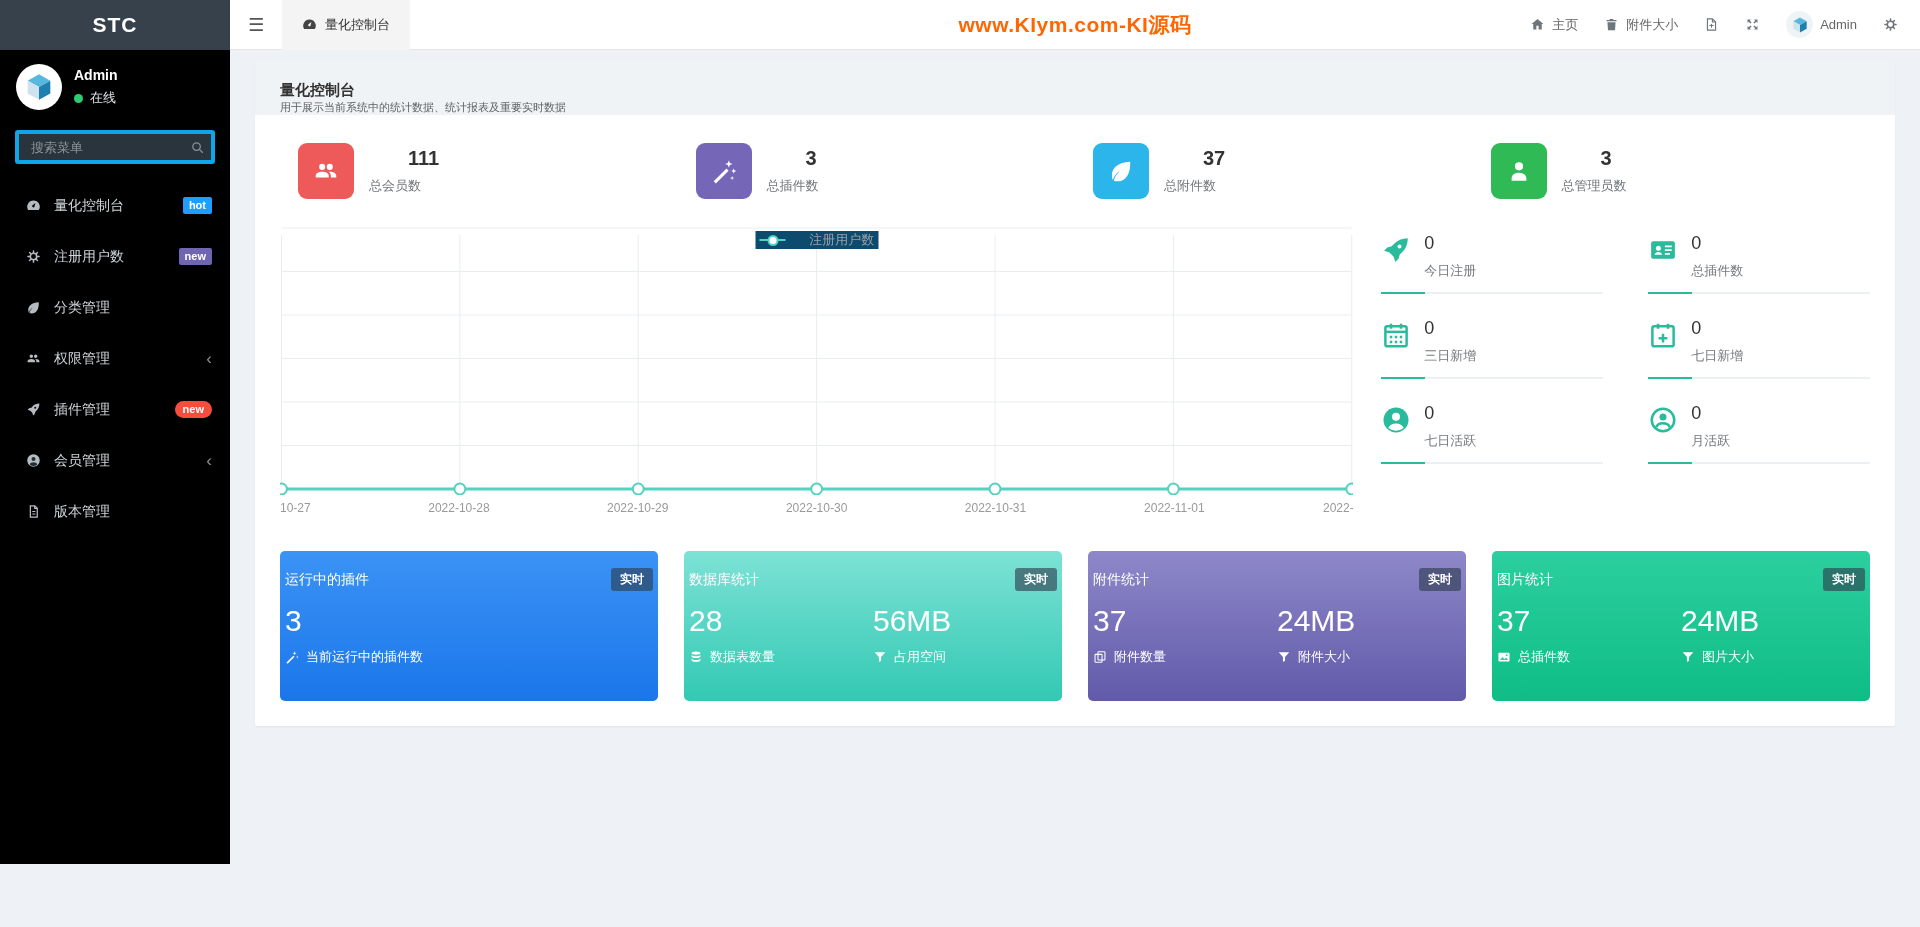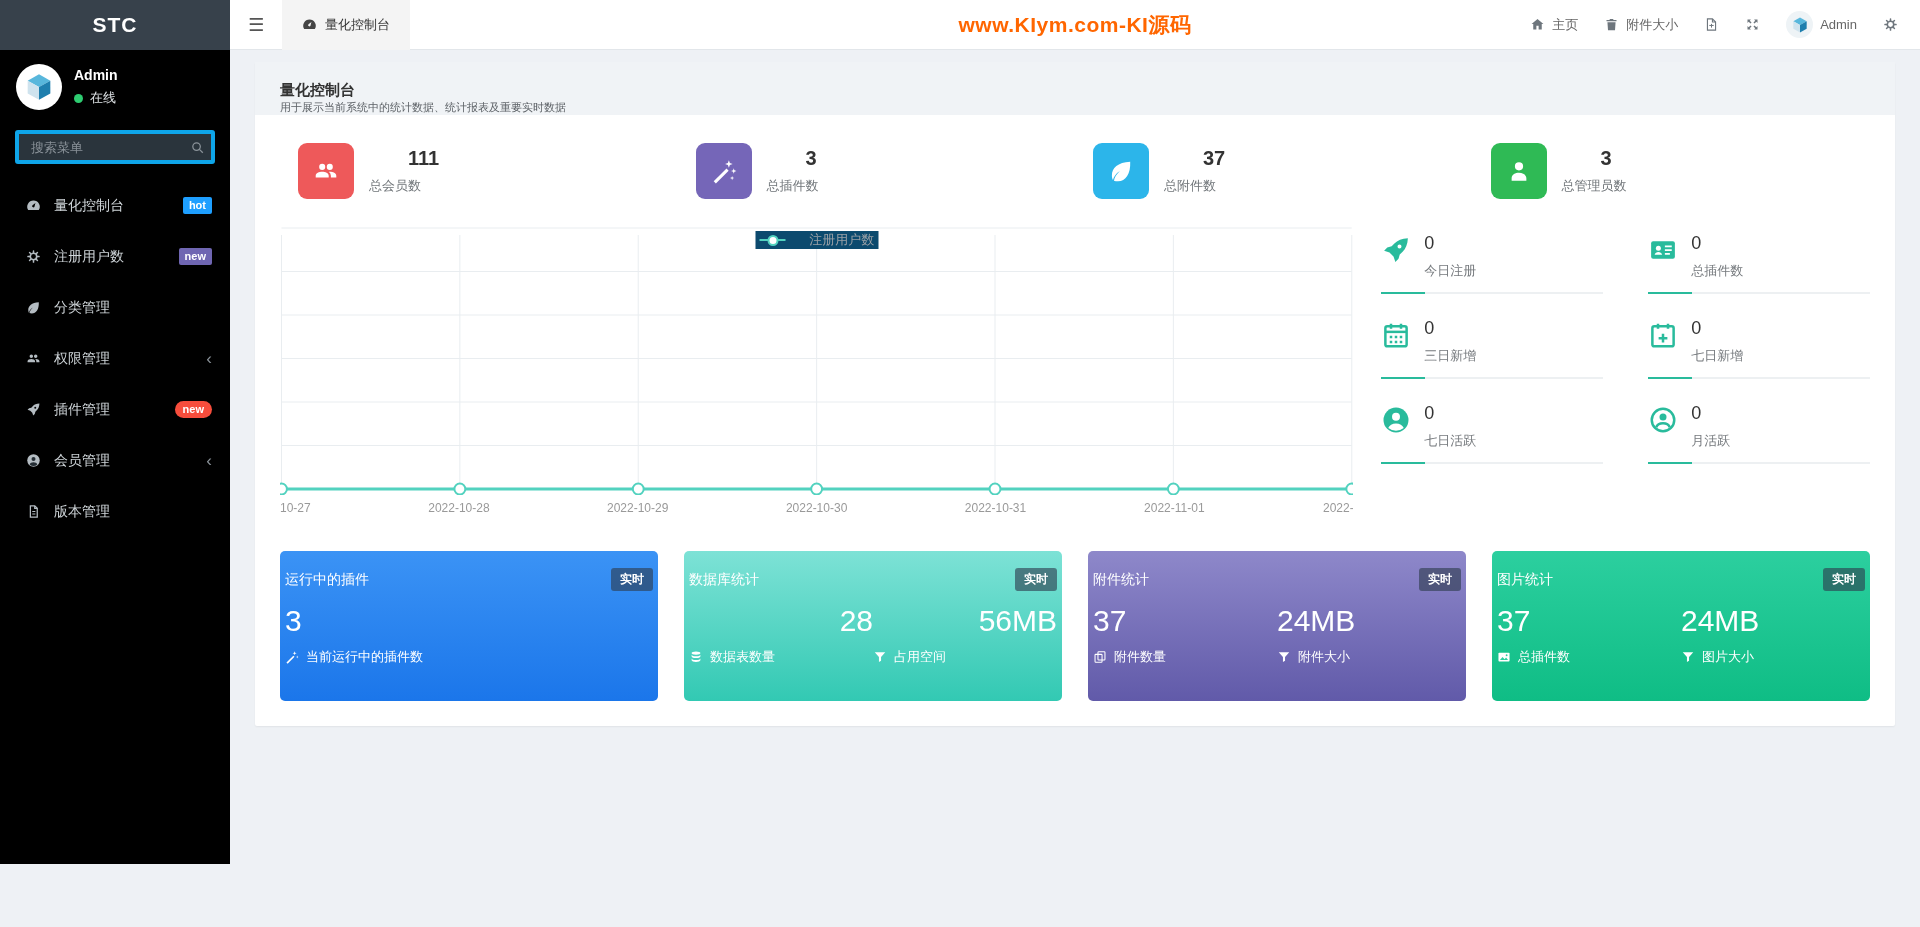--- a/index.html
+++ b/index.html
@@ -77,21 +77,21 @@
   .mini::after { content:""; position:absolute; left:0; bottom:0; width:100%; height:2px; background:linear-gradient(to right,#29bb9c 0,#29bb9c 44px,#edf0f2 44px); }
   .mini-inner { display:flex; gap:13px; }
   .mini .micon2 { font-size:30px; color:#29bb9c; line-height:1; padding-top:2px; }
   .mini-val { font-size:18px; color:#333; }
   .mini-lbl { font-size:13px; color:#75797d; margin-top:8px; }
 
   
   .cards-row { display:grid; grid-template-columns:repeat(4,1fr); gap:26px; margin-top:24px; }
   .bcard { height:150px; border-radius:5px; color:#fff; padding:17px 5px; position:relative; }
   .card-blue   { background:linear-gradient(180deg,#3b93f5,#1b76ea); }
-  .card-teal   { background:linear-gradient(180deg,#7de2d6,#32c9b3);text-align:right; }
+  .card-teal   { background:linear-gradient(180deg,#7de2d6,#32c9b3); }
   .card-purple { background:linear-gradient(180deg,#8e88ca,#615aa9); }
   .card-green  { background:linear-gradient(180deg,#2ccf9f,#0fbd85); }
   .bcard-head { display:flex; justify-content:space-between; align-items:center; }
   .bcard-title { font-size:14px; }
   .rt-badge { background:rgba(45,60,78,.62); font-size:12px; font-weight:bold; padding:3px 9px; border-radius:3px; }
   .bcard-metrics { display:flex; margin-top:13px; }
   .metric { flex:1; }
   .metric-val { font-size:30px; font-weight:400; }
   .metric-lbl { font-size:13px; margin-top:10px; display:flex; align-items:center; gap:7px; }
   .metric-lbl .svgi { font-size:14px; }

